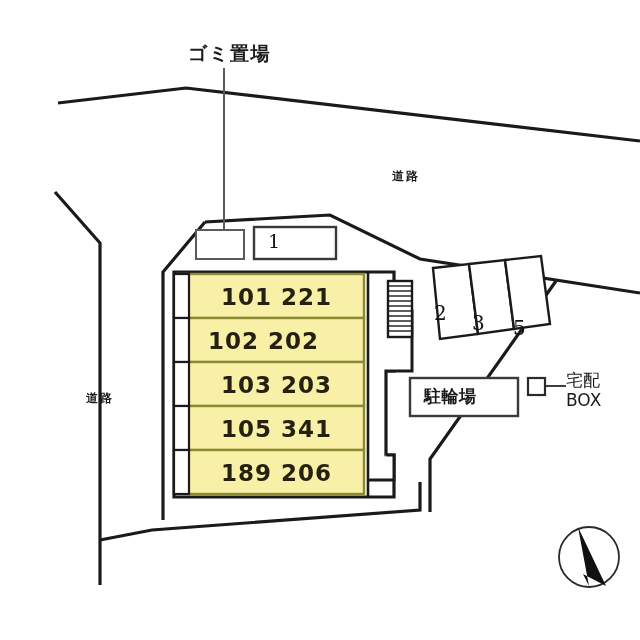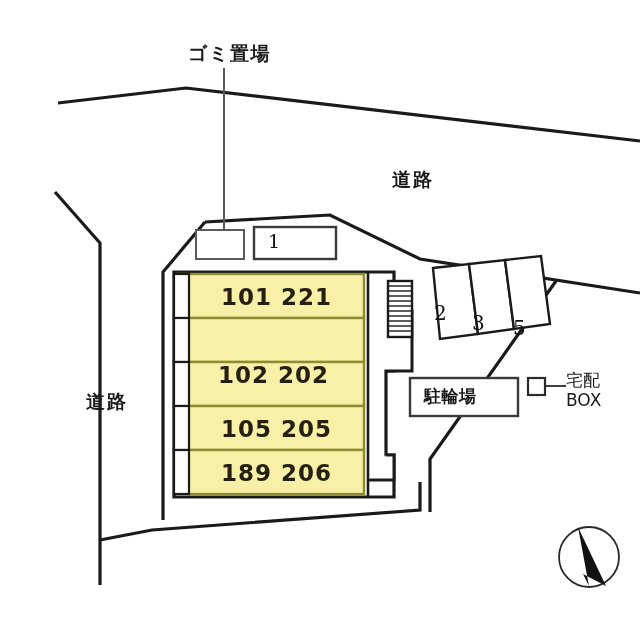--- a/index.html
+++ b/index.html
@@ -35,21 +35,21 @@
     letter-spacing: 1px;
     font-family: "DejaVu Sans", "Liberation Sans", sans-serif;
     color: #262010;
   }
   .jp-label {
     font-size: 19px;
     letter-spacing: 1.5px;
     font-family: "DejaVu Sans", "Liberation Sans", sans-serif;
   }
   .road-label {
-    font-size: 19px;
+    font-size: 12px;
     letter-spacing: 2px;
   }
   .stall-label {
     font-size: 20px;
     font-weight: normal;
     font-family: "DejaVu Serif", "Liberation Serif", serif;
     color: #111;
   }
   .stall-1-label {
     font-size: 19px;
@@ -159,22 +159,23 @@
 
   <div class="txt road-label" style="left:86px; top:392px;">道路</div>
 
   <div class="txt stall-1-label" style="left:268px; top:232px;">1</div>
 
   <div class="txt stall-label" style="left:434px; top:303px;">2</div>
   <div class="txt stall-label" style="left:472px; top:313px;">3</div>
   <div class="txt stall-label" style="left:513px; top:318px;">5</div>
 
   <div class="txt unit-label" style="left:221px; top:285px;">101  221</div>
-  <div class="txt unit-label" style="left:218px; top:329px;margin-top:34px;">102  202</div>
-  <div class="txt unit-label" style="left:221px; top:417px;">105  205</div>
+  <div class="txt unit-label" style="left:208px; top:329px;">102  202</div>
+  <div class="txt unit-label" style="left:221px; top:373px;">103  203</div>
+  <div class="txt unit-label" style="left:221px; top:417px;">105  341</div>
   <div class="txt unit-label" style="left:221px; top:461px;">189  206</div>
 
   <div class="txt box-label" style="left:424px; top:388px;">駐輪場</div>
 
   <div class="txt delivery-label" style="left:566px; top:371px;">
     <span>宅配</span>
     <span>BOX</span>
   </div>
 
 </div>

